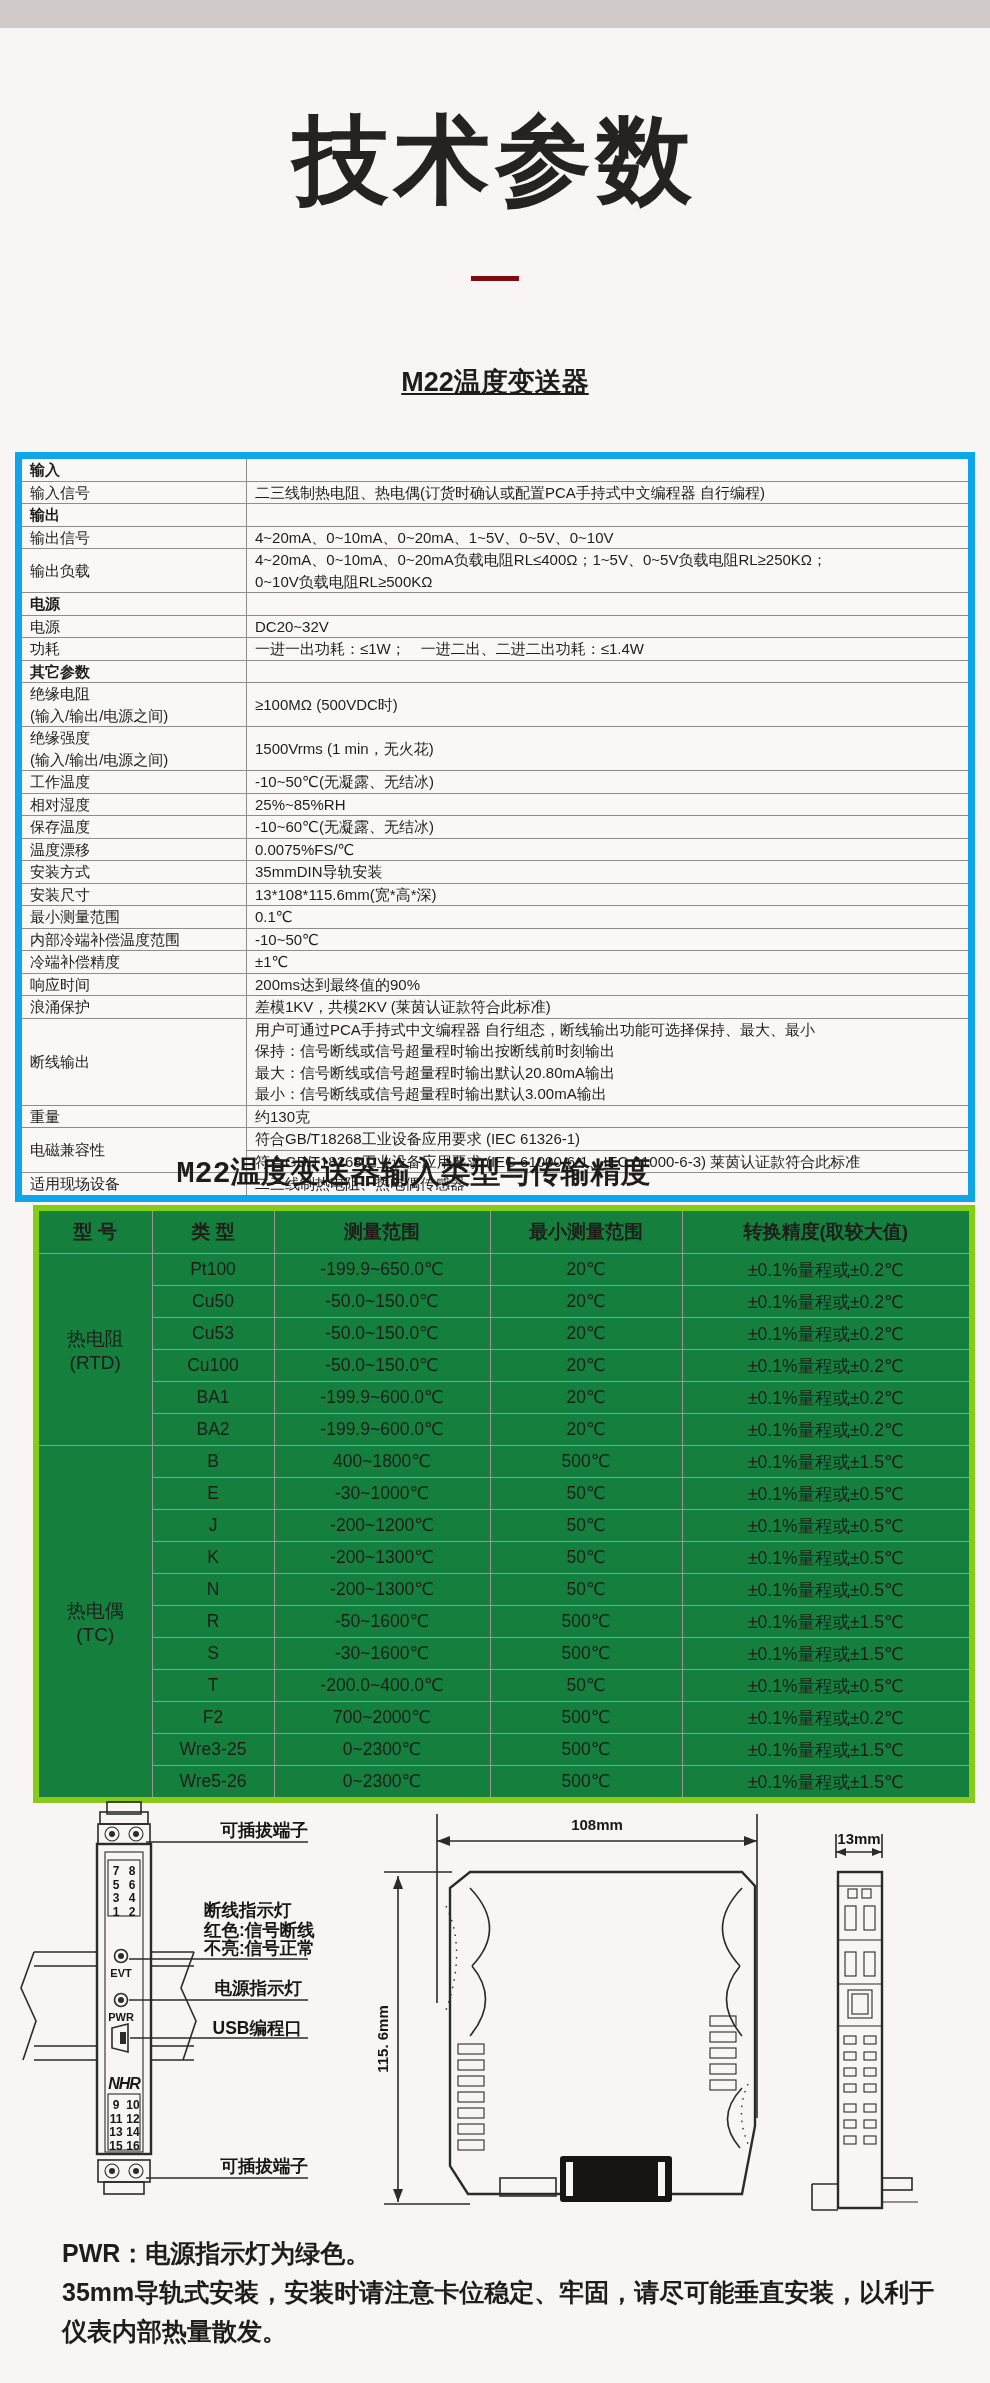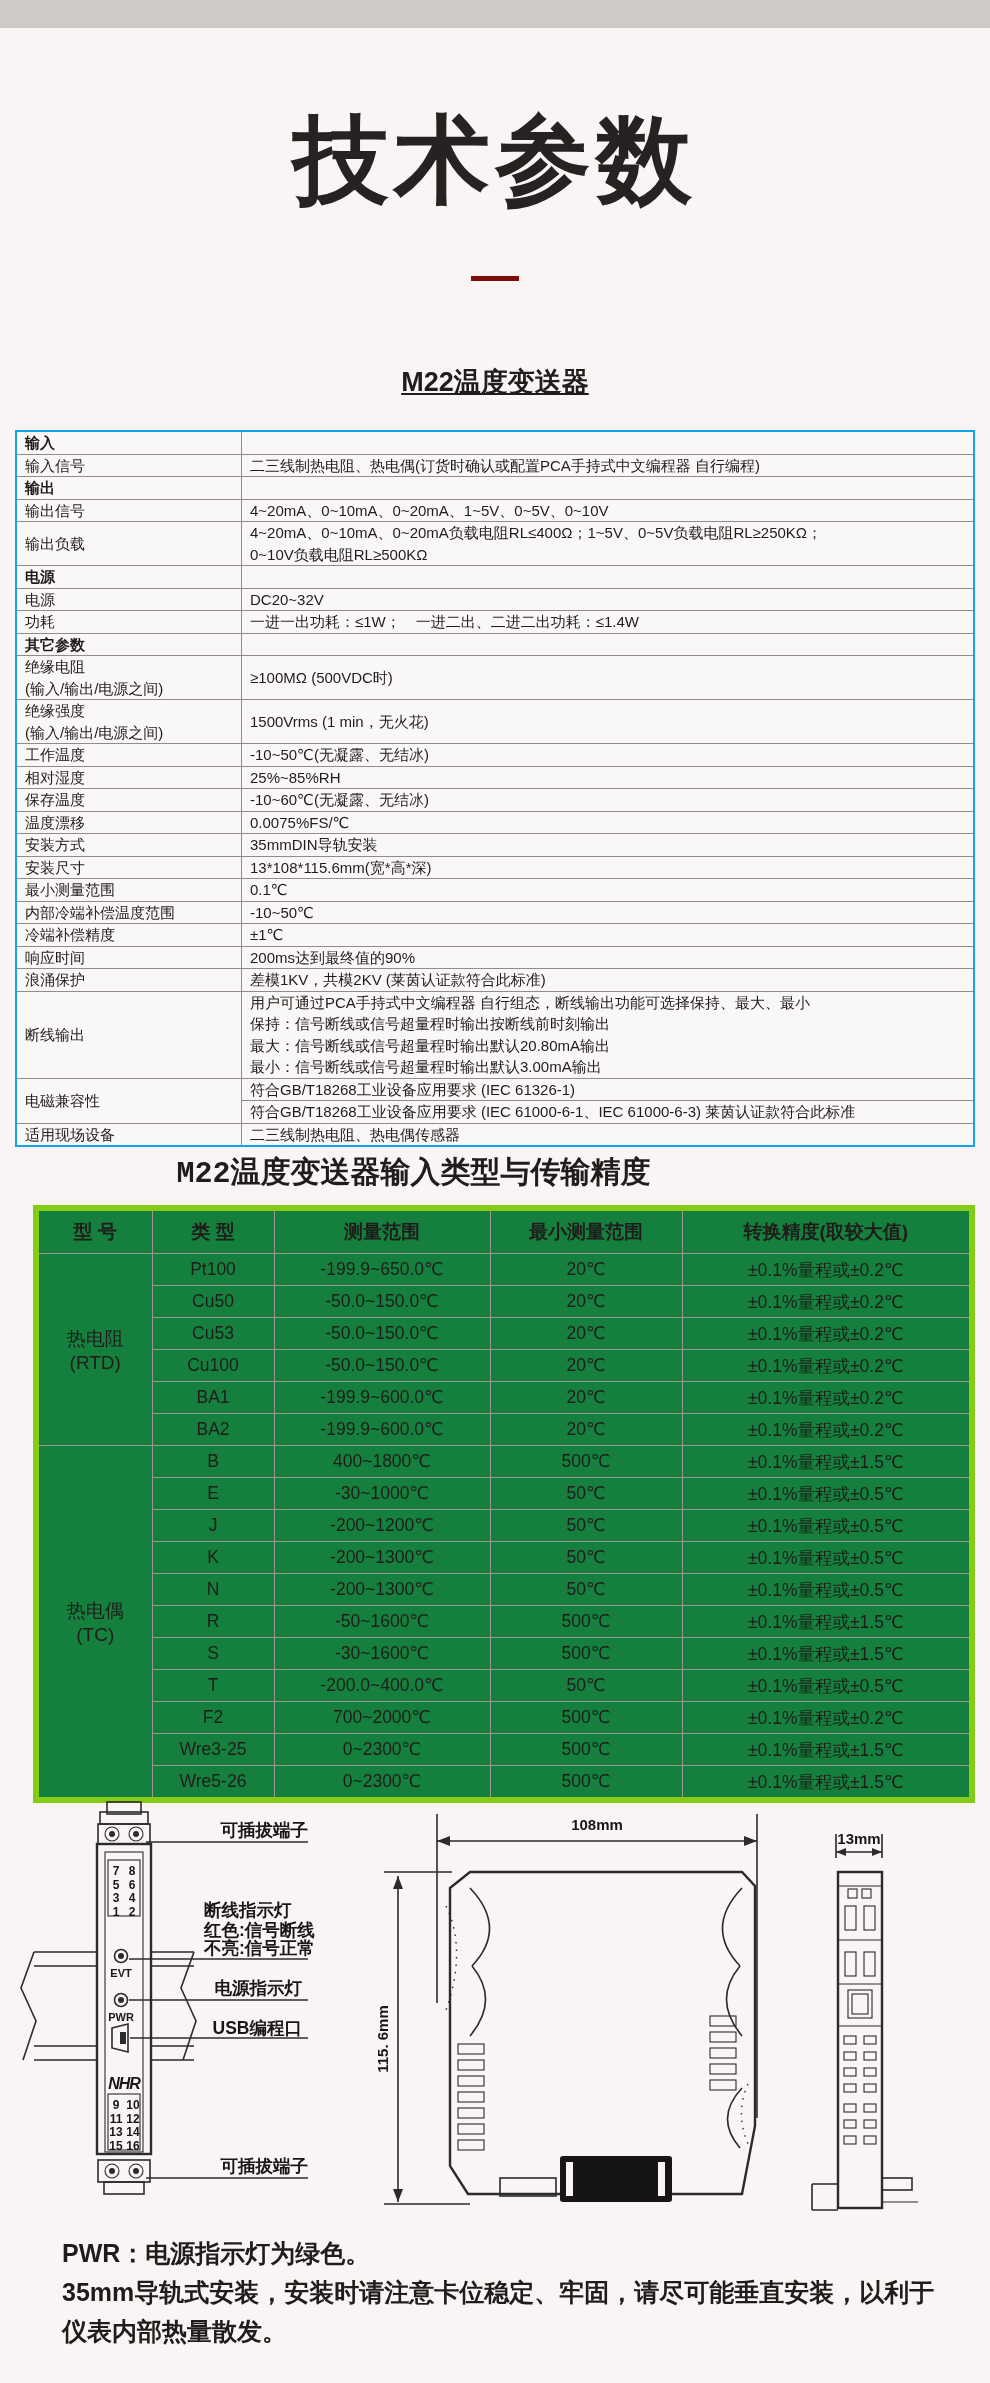--- a/index.html
+++ b/index.html
@@ -5,22 +5,22 @@
   html,body{margin:0;padding:0;background:#e9e6e5;}
   .page{position:relative;width:990px;height:2383px;margin:0 auto;background:#f8f5f4;
         font-family:"Liberation Sans","DejaVu Sans",sans-serif;color:#1f1c1b;overflow:hidden;padding-left:8px;}
   .topbar{position:absolute;top:0;left:0;width:990px;height:28px;background:#cfc9c7;}
   .hero-title{position:absolute;top:100px;left:0;width:990px;text-align:center;
               font-size:96px;line-height:120px;font-weight:900;letter-spacing:5px;color:#262221;}
   .hero-underline{position:absolute;top:276px;left:471px;width:48px;height:5px;background:#7f0b0b;}
   .subtitle{position:absolute;top:364px;left:0;width:990px;text-align:center;
             font-size:27px;font-weight:700;text-decoration:underline;}
   
-  .spec-table{position:absolute;top:430px;left:15px;width:960px;border-collapse:collapse;
-              background:#faf8f7;border:2px solid #0ea5e9;table-layout:fixed;}
+  .spec-table{position:absolute;top:452px;left:15px;width:960px;border-collapse:collapse;
+              background:#faf8f7;border:7px solid #0ea5e9;table-layout:fixed;}
   .spec-table td{border:1px solid #8f8c8b;font-size:15px;line-height:21.5px;
                  padding:0 8px;vertical-align:middle;white-space:pre-line;}
   .spec-table td.c-label{width:208px;}
   .spec-table td.sec{font-weight:700;}
   .spec-table td.c-multi{padding:0;}
   .spec-table .subrow{padding:0 8px;line-height:21.5px;}
   .spec-table .subrow + .subrow{border-top:1px solid #8f8c8b;}
   
   .acc-title{position:absolute;top:1152px;left:0;width:827px;text-align:center;
              font-size:30px;font-weight:800;font-family:Liberation Mono, monospace;}
@@ -151,20 +151,24 @@
         <tr>
           <td class="c-label">浪涌保护</td>
           <td>差模1KV，共模2KV (莱茵认证款符合此标准)</td>
         </tr>
         <tr>
           <td class="c-label">断线输出</td>
           <td>用户可通过PCA手持式中文编程器 自行组态，断线输出功能可选择保持、最大、最小
 保持：信号断线或信号超量程时输出按断线前时刻输出
 最大：信号断线或信号超量程时输出默认20.80mA输出
 最小：信号断线或信号超量程时输出默认3.00mA输出</td>
+        </tr>
+        <tr>
+          <td class="c-label">重量</td>
+          <td>约130克</td>
         </tr>
         <tr>
           <td class="c-label">电磁兼容性</td>
           <td class="c-multi"><div class="subrow">符合GB/T18268工业设备应用要求 (IEC 61326-1)</div><div class="subrow">符合GB/T18268工业设备应用要求 (IEC 61000-6-1、IEC 61000-6-3) 莱茵认证款符合此标准</div></td>
         </tr>
         <tr>
           <td class="c-label">适用现场设备</td>
           <td>二三线制热电阻、热电偶传感器</td>
         </tr>
       </tbody>

